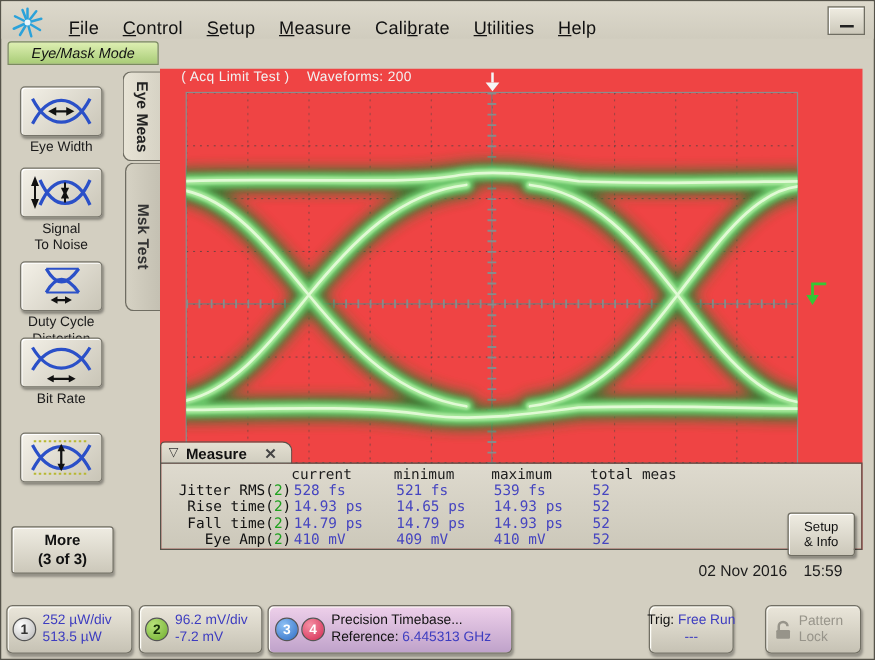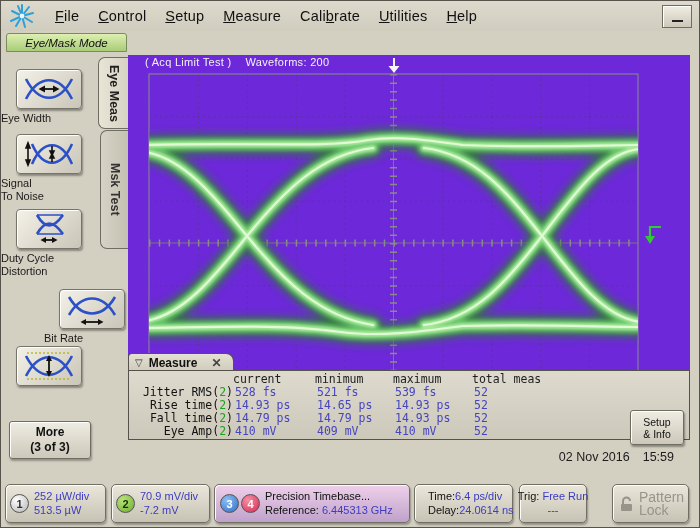--- a/index.html
+++ b/index.html
@@ -1,48 +1,48 @@
 <!DOCTYPE html>
 <html><head>
 <meta charset="utf-8">
 <style>
   html,body{margin:0;padding:0;background:#888;}
   #scope{position:relative;width:700px;height:528px;background:#d3cfc1;overflow:hidden;
          font-family:"Liberation Sans",sans-serif;border:1px solid #55534a;box-sizing:border-box;}
   
   .menubar{position:absolute;left:0;top:0;width:700px;height:30px;background:linear-gradient(#ddd9cc,#d0ccbe);
-           display:flex;align-items:center;}
+           display:flex;align-items:flex-end;}
   .logo{width:28px;height:26px;margin-left:7px;flex:0 0 auto;}
   .menuitem{font-size:14.5px;color:#111;margin-left:19px;cursor:default;letter-spacing:.2px;}
   .minbtn{position:absolute;right:9px;top:4px;width:28px;height:21px;background:linear-gradient(#f0ede2,#ccc8ba);
           border:1px solid #6f6d62;box-shadow:inset 1px 1px 0 #fff;display:flex;align-items:flex-end;justify-content:center;}
   .minglyph{width:11px;height:0;border-bottom:2px solid #222;margin-bottom:5px;}
   
   .modelabel{position:absolute;left:5px;top:32px;width:119px;height:17px;background:linear-gradient(#ddefb2,#a9cc77);
              border:1px solid #7b8b60;border-radius:3px 3px 0 0;font-size:11.5px;color:#111;
              display:flex;align-items:center;justify-content:center;font-style:italic;}
   
-  .sbgroup{position:absolute;left:0;width:96px;}
+  .sbgroup{position:absolute;left:0;width:96px;text-align:center;}
   .sbbtn{width:64px;height:38px;margin:0 auto;background:linear-gradient(135deg,#f4f1e8,#c9c5b7);
          border:1px solid #76746a;border-radius:4px;box-shadow:inset 1px 1px 0 #fff,1px 2px 2px rgba(0,0,0,.35);
          display:flex;align-items:center;justify-content:center;cursor:pointer;}
   .sblabel{font-size:11px;color:#1a1a1a;line-height:12.5px;margin-top:3px;}
   .morebtn{position:absolute;left:8px;top:420px;width:80px;height:36px;background:linear-gradient(#efece2,#ccc8ba);
            border:1px solid #6f6d62;border-radius:3px;box-shadow:inset 1px 1px 0 #fff,1px 2px 2px rgba(0,0,0,.3);
            font-size:12px;font-weight:bold;color:#111;line-height:15px;display:flex;flex-direction:column;
            align-items:center;justify-content:center;cursor:pointer;}
   
   .vtab{position:absolute;writing-mode:vertical-rl;text-orientation:mixed;font-size:12.5px;font-weight:bold;color:#222;
         background:linear-gradient(90deg,#e2deD0,#ccc8ba);border:1px solid #6f6d62;border-right:none;
         border-radius:7px 0 0 7px;display:flex;align-items:center;justify-content:center;cursor:pointer;}
   .vtab.active{left:97px;top:56px;width:29px;height:70px;background:linear-gradient(90deg,#e8e4d6,#d6d2c4);z-index:3;}
   .vtab.inactive{left:99px;top:129px;width:27px;height:117px;background:linear-gradient(90deg,#d6d2c4,#c4c0b2);
                  color:#333;z-index:2;}
   
-  .display{position:absolute;left:127px;top:54px;width:562px;height:385px;background:#6d28d9;z-index:1;}
+  .display{position:absolute;left:127px;top:54px;width:562px;height:385px;background:#ef4444;z-index:1;}
   .dispheader{position:absolute;left:17px;top:1px;font-size:11px;color:#f2f2f2;letter-spacing:.3px;
               display:flex;gap:14px;}
   
   .mpanel{position:absolute;left:127px;top:352px;width:562px;height:87px;z-index:4;}
   .mtab{position:absolute;left:0;top:0;width:106px;height:18px;background:linear-gradient(#e4e0d2,#cfccbe);
         border:1px solid #54524a;border-bottom:none;border-radius:4px 8px 0 0;display:flex;align-items:center;
         gap:6px;padding-left:6px;box-sizing:border-box;}
   .mtab .tri{font-size:10px;color:#333;line-height:10px;}
   .mtab .ttl{font-size:12px;font-weight:bold;color:#111;}
   .mtab .cls{font-size:12px;font-weight:bold;color:#444;margin-left:8px;cursor:pointer;}
@@ -67,21 +67,21 @@
   .bbtn.pink{background:linear-gradient(#eed0ea,#bfa2ca);}
   .circ{width:17px;height:17px;border-radius:50%;border:1px solid #555;font-size:11px;font-weight:bold;
         display:flex;align-items:center;justify-content:center;flex:0 0 auto;}
   .c1{background:radial-gradient(circle at 35% 30%,#fff,#b5b5b5);color:#333;}
   .c2{background:radial-gradient(circle at 35% 30%,#b9e37b,#6fae2e);color:#16300a;}
   .c3{background:radial-gradient(circle at 35% 30%,#8cc0f5,#2f6cc4);color:#fff;}
   .c4{background:radial-gradient(circle at 35% 30%,#f590a4,#d42a52);color:#fff;}
   .blines{font-size:11px;line-height:13.5px;margin-left:5px;white-space:nowrap;}
   .bval{color:#3d3cc0;}
   .blab{color:#111;}
-  .patternbtn{color:#97948a;font-size:14px;line-height:12.5px;}
+  .patternbtn{color:#97948a;font-size:11px;line-height:12.5px;}
 </style>
 </head>
 <body>
 
 <div id="scope">
 
   <div class="menubar">
     <svg class="logo" viewBox="0 0 28 26">
       <g stroke="#2ba2da" stroke-width="2" stroke-linecap="round" fill="none">
         <path d="M14 13 L14 2"></path>
@@ -161,21 +161,21 @@
         <path d="M21 24 L15.5 27 L21 30 z" fill="#111"></path>
         <path d="M27 24 L32.5 27 L27 30 z" fill="#111"></path>
       </svg>
     </div>
     <div class="sblabel">
       <span>Duty Cycle</span><br>
       <span>Distortion</span>
     </div>
   </div>
 
-  <div class="sbgroup" style="top:288px;padding-left:43px;">
+  <div class="sbgroup" style="top:269px;">
     <div class="sbbtn">
       <svg width="50" height="32" viewBox="0 0 48 32">
         <g stroke="#2b50c8" stroke-width="2.6" fill="none">
           <path d="M1 4 C14 26 34 26 47 4"></path>
             <path d="M1 22 C14 0 34 0 47 22"></path>
         </g>
         <path d="M16 29 H32" stroke="#111" stroke-width="1.8"></path>
         <path d="M18 26 L12.5 29 L18 32 z" fill="#111"></path>
         <path d="M30 26 L35.5 29 L30 32 z" fill="#111"></path>
       </svg>
@@ -317,41 +317,35 @@
     <span class="circ c1">1</span>
     <span class="blines bval">
       <span>252 µW/div</span><br>
       <span>513.5 µW</span>
     </span>
   </div>
 
   <div class="bbtn" style="left:110px;width:99px;padding-left:4px;">
     <span class="circ c2">2</span>
     <span class="blines bval">
-      <span>70.9 mV/div</span><br>
+      <span>96.2 mV/div</span><br>
       <span>-7.2 mV</span>
     </span>
   </div>
 
   <div class="bbtn pink" style="left:213px;width:196px;padding-left:5px;">
     <span class="circ c3">3</span>
     <span class="circ c4" style="margin-left:2px;">4</span>
     <span class="blines">
       <span class="blab">Precision Timebase...</span><br>
       <span class="blab">Reference:</span>
       <span class="bval">6.445313 GHz</span>
     </span>
   </div>
 
-  <div class="bbtn" style="left:413px;width:99px;padding-left:8px;">
-    <span class="blines">
-      <span class="blab">Time:</span><span class="bval">6.4 ps/div</span><br>
-      <span class="blab">Delay:</span><span class="bval">24.0614 ns</span>
-    </span>
-  </div>
 
   <div class="bbtn" style="left:518px;width:68px;justify-content:center;">
     <span class="blines" style="text-align:center;margin-left:0;">
       <span class="blab">Trig:</span>
       <span class="bval">Free Run</span><br>
       <span class="bval">---</span>
     </span>
   </div>
 
   <div class="bbtn" style="left:611px;width:77px;padding-left:6px;">

